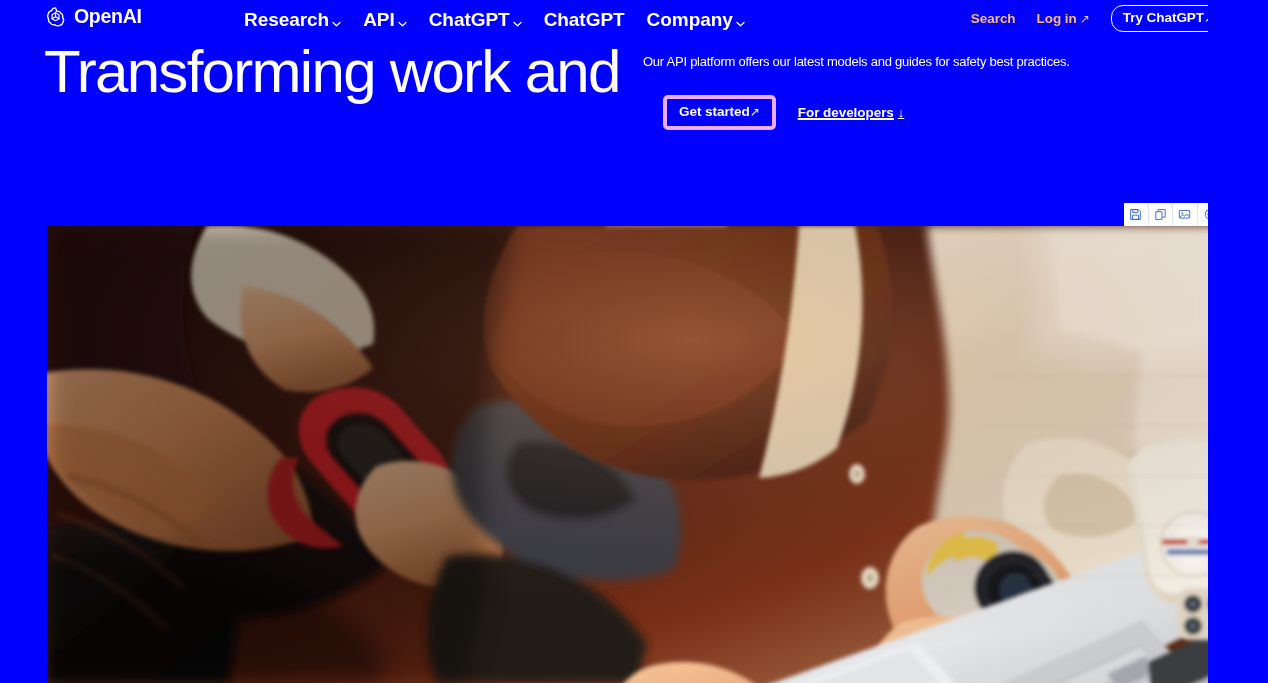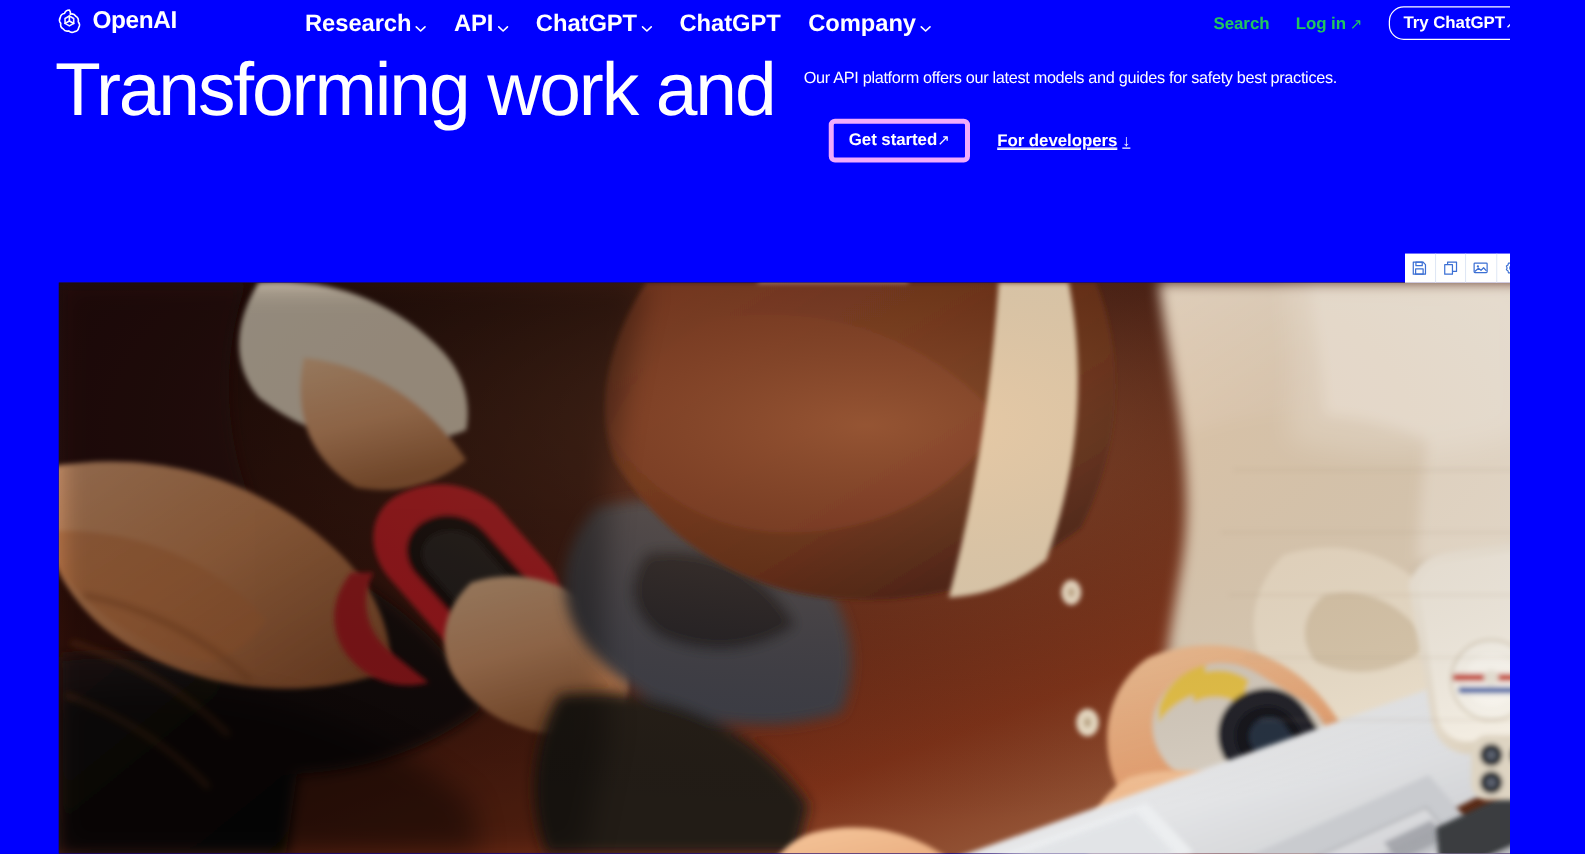--- a/index.html
+++ b/index.html
@@ -74,21 +74,21 @@
 
   .nav-right {
     position: absolute;
     right: 42px;
     top: 5px;
     display: flex;
     align-items: center;
     gap: 21px;
   }
   .nav-link {
-    color: #22c55e;
+    color: #fdba74;
     font-size: 13.5px;
     font-weight: 700;
     letter-spacing: -0.05px;
     text-decoration: none;
     cursor: pointer;
     white-space: nowrap;
     display: inline-flex;
     align-items: baseline;
     gap: 3px;
     line-height: 1;

